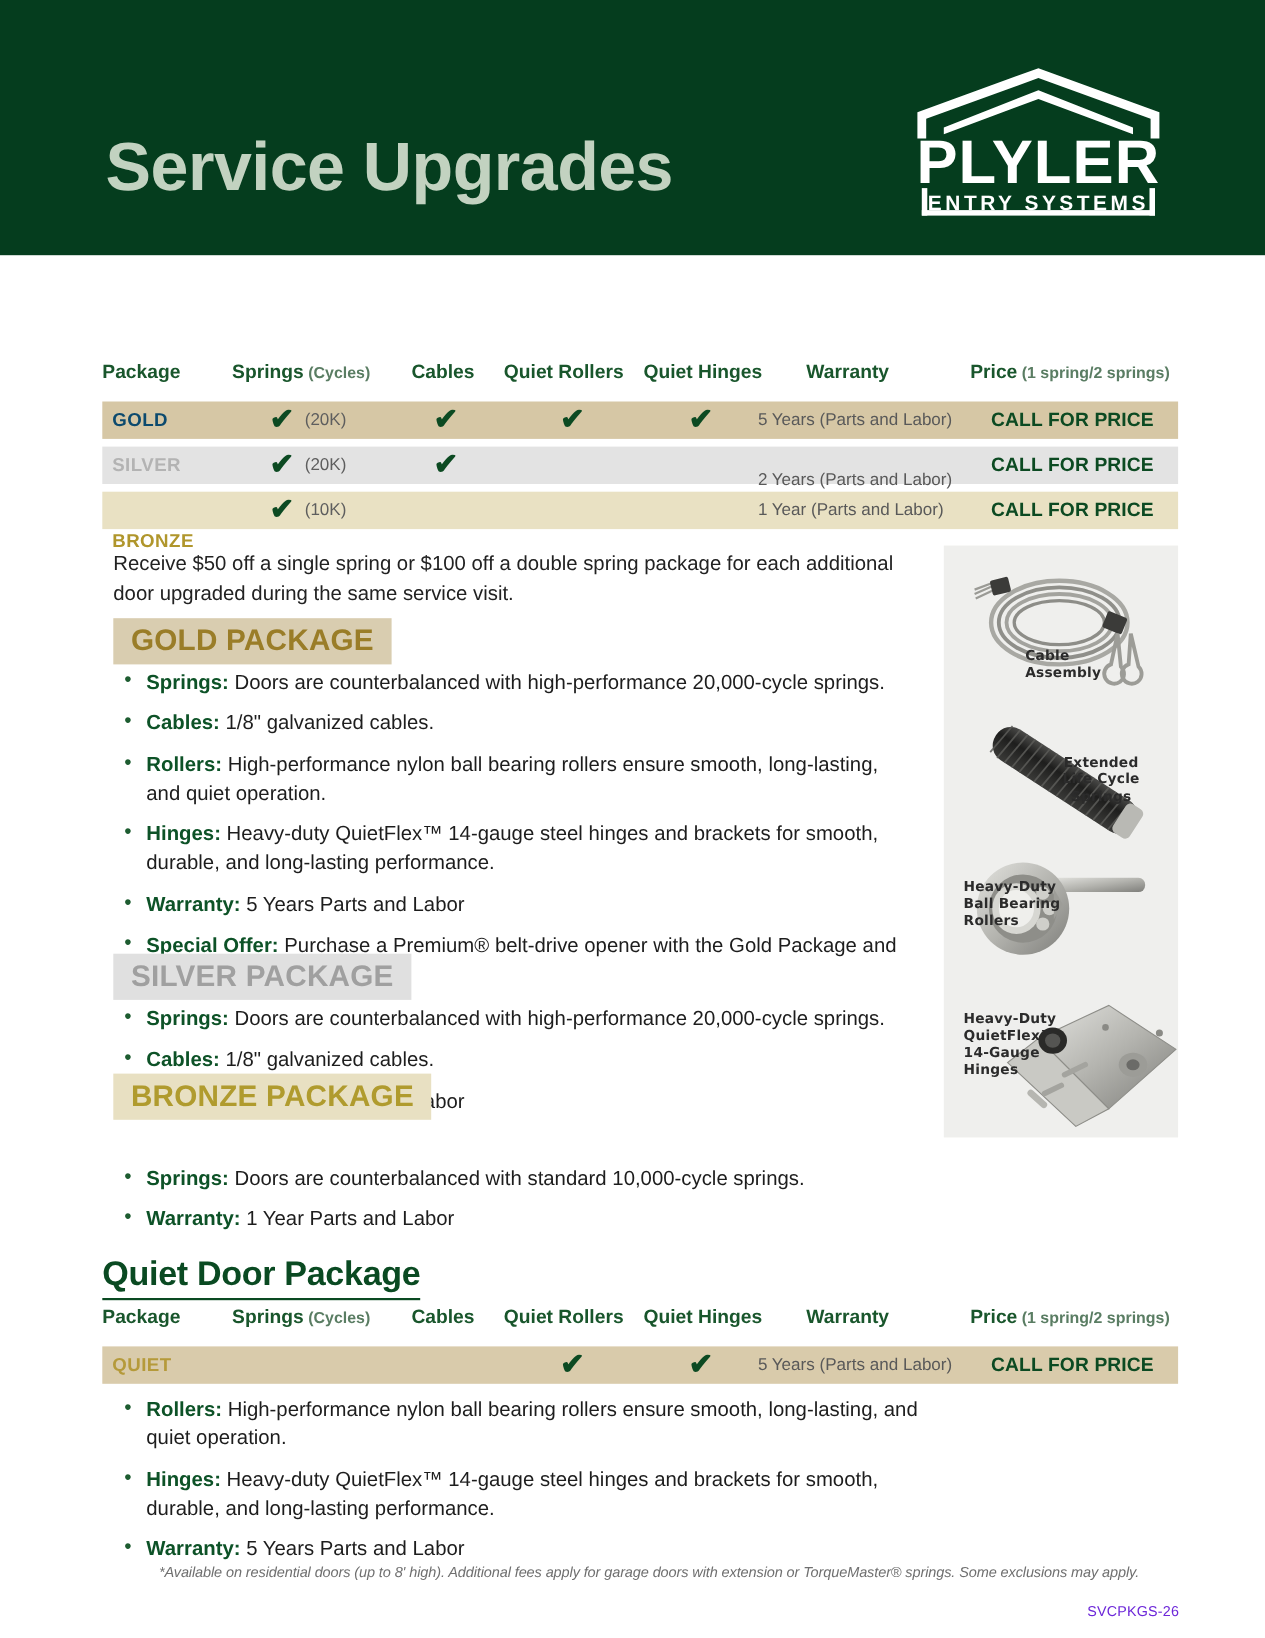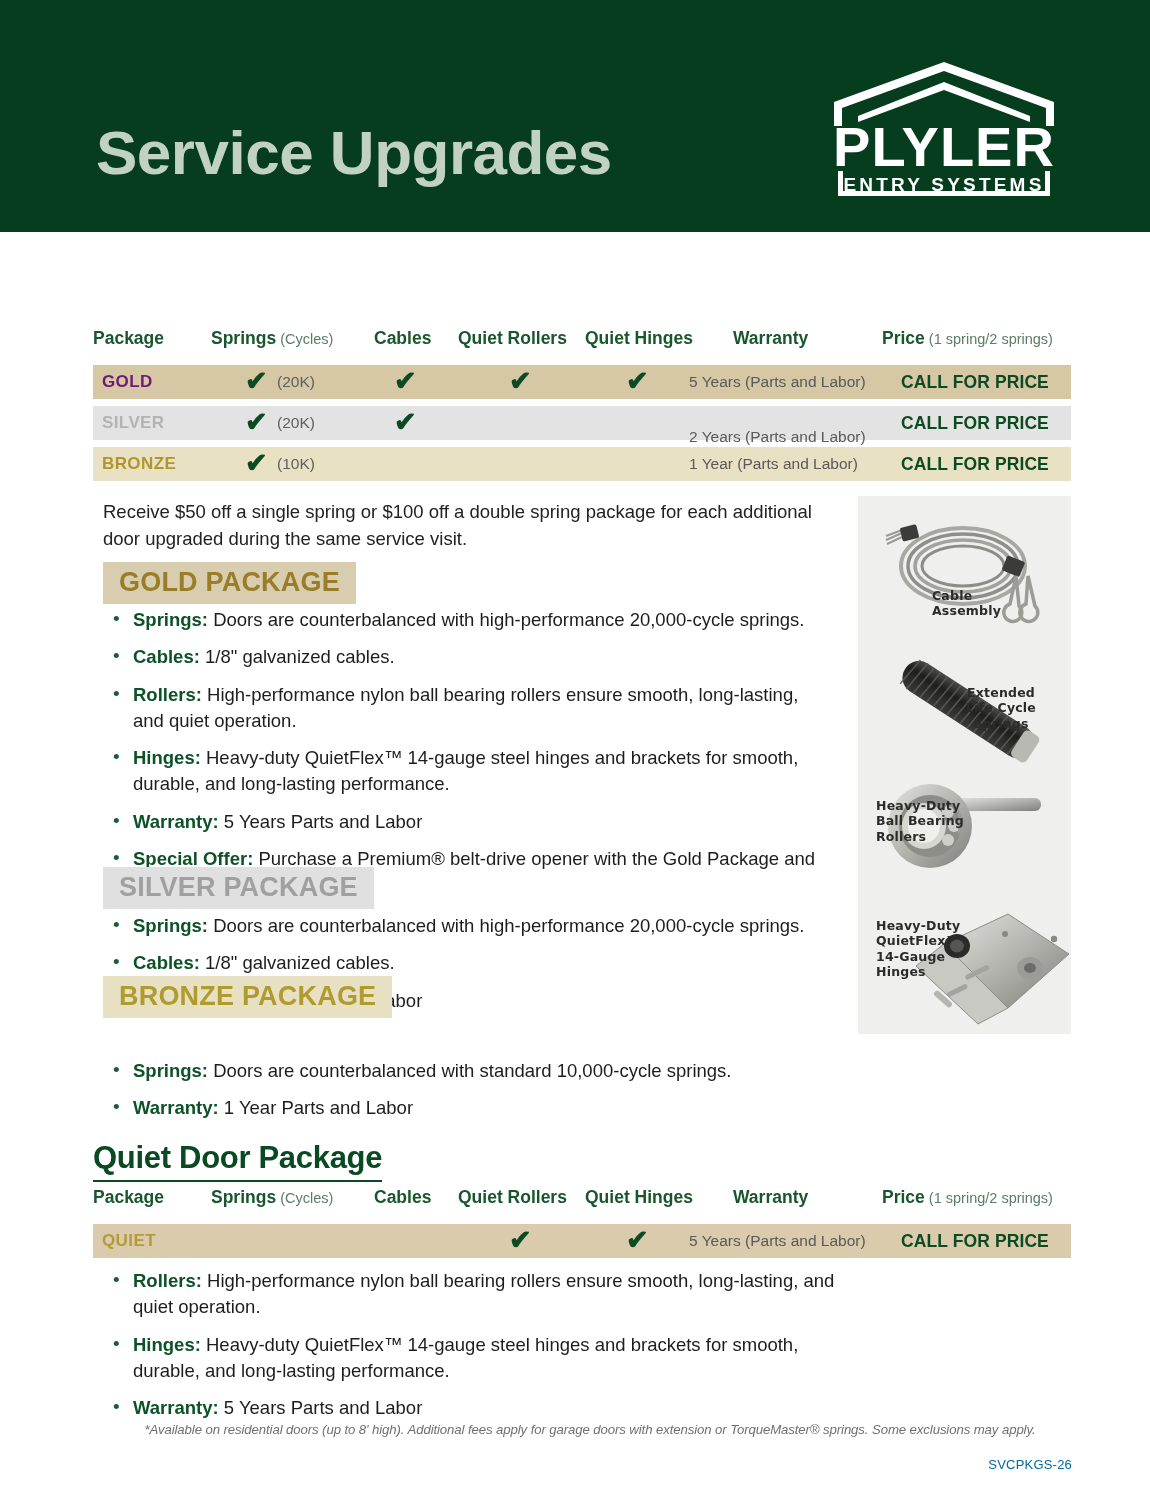--- a/index.html
+++ b/index.html
@@ -34,34 +34,34 @@
     border-bottom: 2.5px solid #0a4a22; padding-bottom: 4px;
   }
 
   
   .tbl { position: absolute; left: 93px; width: 978px; }
   .tbl-head { position: relative; height: 30px; }
   .th {
     position: absolute; top: 0; color: #19562c;
     font-size: 17.5px; font-weight: bold; white-space: nowrap;
   }
-  .th .sub { font-weight: normal; font-size: 14.5px; color: #5a7d63; }
+  .th .sub { font-weight: bold; font-size: 14.5px; color: #5a7d63; }
   .row {
     position: relative; height: 34px; margin-top: 7px;
   }
   .row.gold   { background: #d6c7a5; }
   .row.silver { background: #e3e3e3; }
   .row.bronze { background: #e9e1c3; }
   .row.quiet  { background: #d9cbab; }
   .cell {
     position: absolute; top: 50%; transform: translateY(-50%);
     font-size: 16px; white-space: nowrap;
   }
   .pkg-name { font-weight: bold; font-size: 17px; letter-spacing: 0.4px; }
-  .pkg-gold   { color: #701a75; text-align: right; }
+  .pkg-gold   { color: #0c4a6e; text-align: right; }
   .pkg-silver { color: #b3b3b3; }
   .pkg-bronze { color: #b0962c; }
   .pkg-quiet  { color: #b59a3a; }
   .check {
     position: absolute; top: 50%; transform: translateY(-52%);
     color: #0c4a22; font-size: 27px; font-weight: bold; line-height: 1;
   }
   .cycles { color: #5e5e5e; font-size: 15.5px; }
   .warranty { color: #595959; font-size: 15.5px; }
   .price { color: #0c4a22; font-weight: bold; font-size: 17.5px; letter-spacing: 0.1px; }
@@ -103,21 +103,21 @@
   }
 
   
   .footnote {
     position: absolute; left: 115px; top: 1422px; width: 950px;
     font-size: 13.2px; font-style: italic; color: #6f6f6f;
     text-align: center; letter-spacing: -0.1px;
   }
   .doc-code {
     position: absolute; right: 78px; top: 1457px;
-    font-size: 13px; color: #0369a1; letter-spacing: 0.2px;
+    font-size: 13px; color: #6d28d9; letter-spacing: 0.2px;
   }
 </style>
 </head>
 <body>
 
 <div class="page">
 
   <div class="header-band">
     <div class="page-title">Service Upgrades</div>
 
@@ -166,21 +166,21 @@
       <span class="check" style="left:152px;">✔</span>
       <span class="cell cycles" style="left:184px;">(20K)</span>
       <span class="check" style="left:301px;">✔</span>
       <span class="check" style="left:416px;"></span>
       <span class="check" style="left:533px;"></span>
       <span class="cell warranty" style="left:596px;margin-top:14px;">2 Years (Parts and Labor)</span>
       <span class="cell price" style="left:808px;">CALL FOR PRICE</span>
     </div>
 
     <div class="row bronze">
-      <span class="cell pkg-name pkg-bronze" style="left:9px;">BRONZE</span>
+      <span class="cell pkg-name pkg-bronze" style="left:9px;margin-top:28px;">BRONZE</span>
       <span class="check" style="left:152px;">✔</span>
       <span class="cell cycles" style="left:184px;">(10K)</span>
       <span class="check" style="left:301px;"></span>
       <span class="check" style="left:416px;"></span>
       <span class="check" style="left:533px;"></span>
       <span class="cell warranty" style="left:596px;">1 Year (Parts and Labor)</span>
       <span class="cell price" style="left:808px;">CALL FOR PRICE</span>
     </div>
   </div>
 

